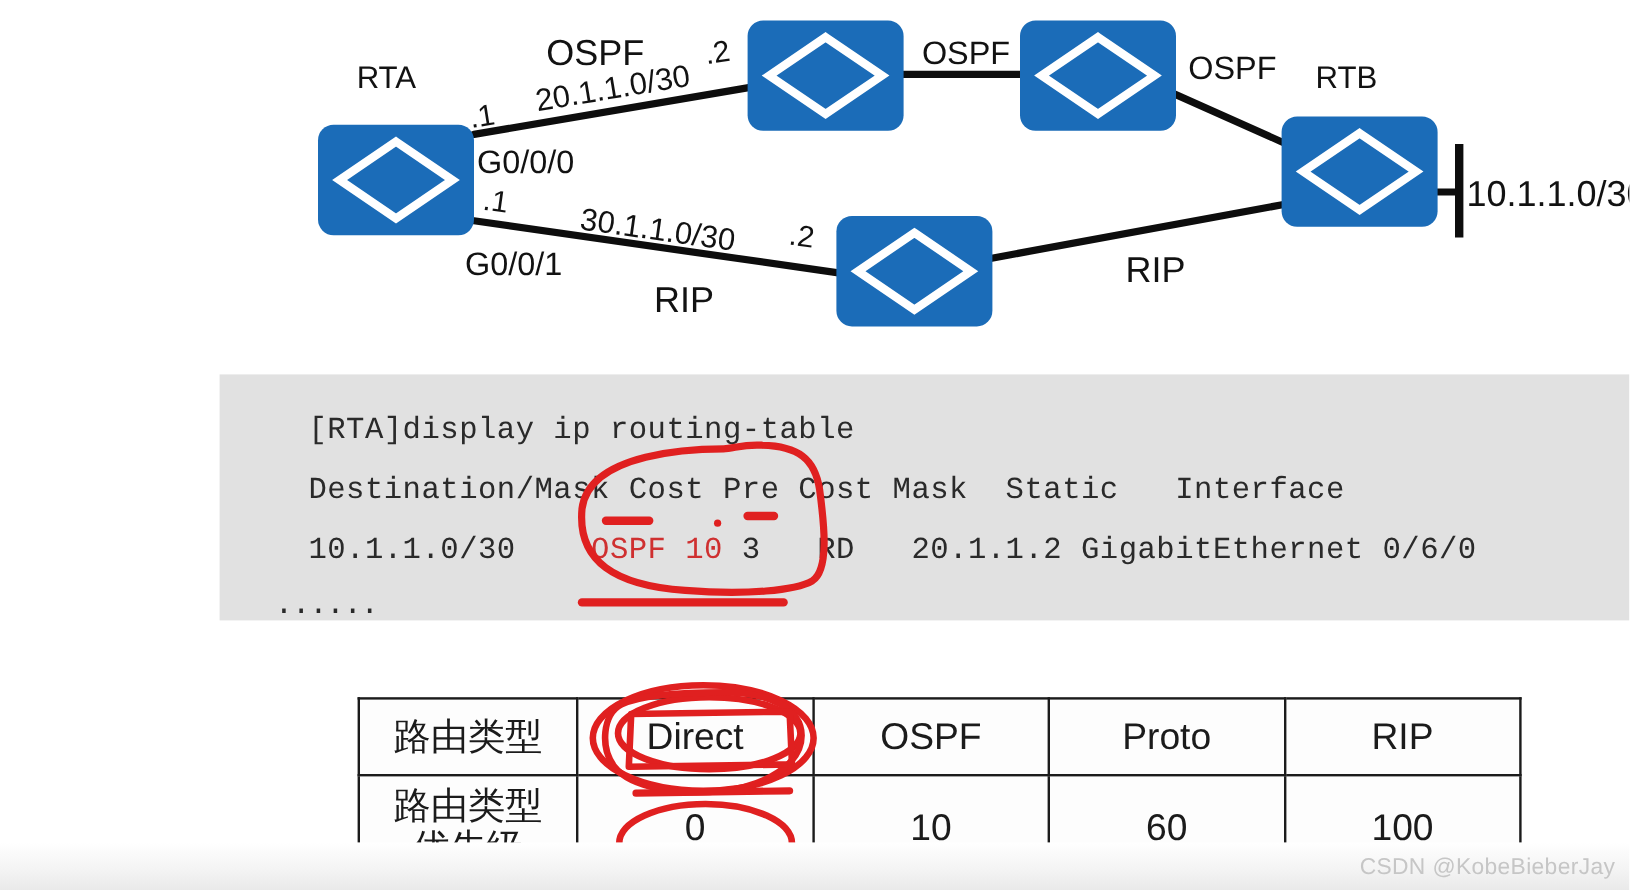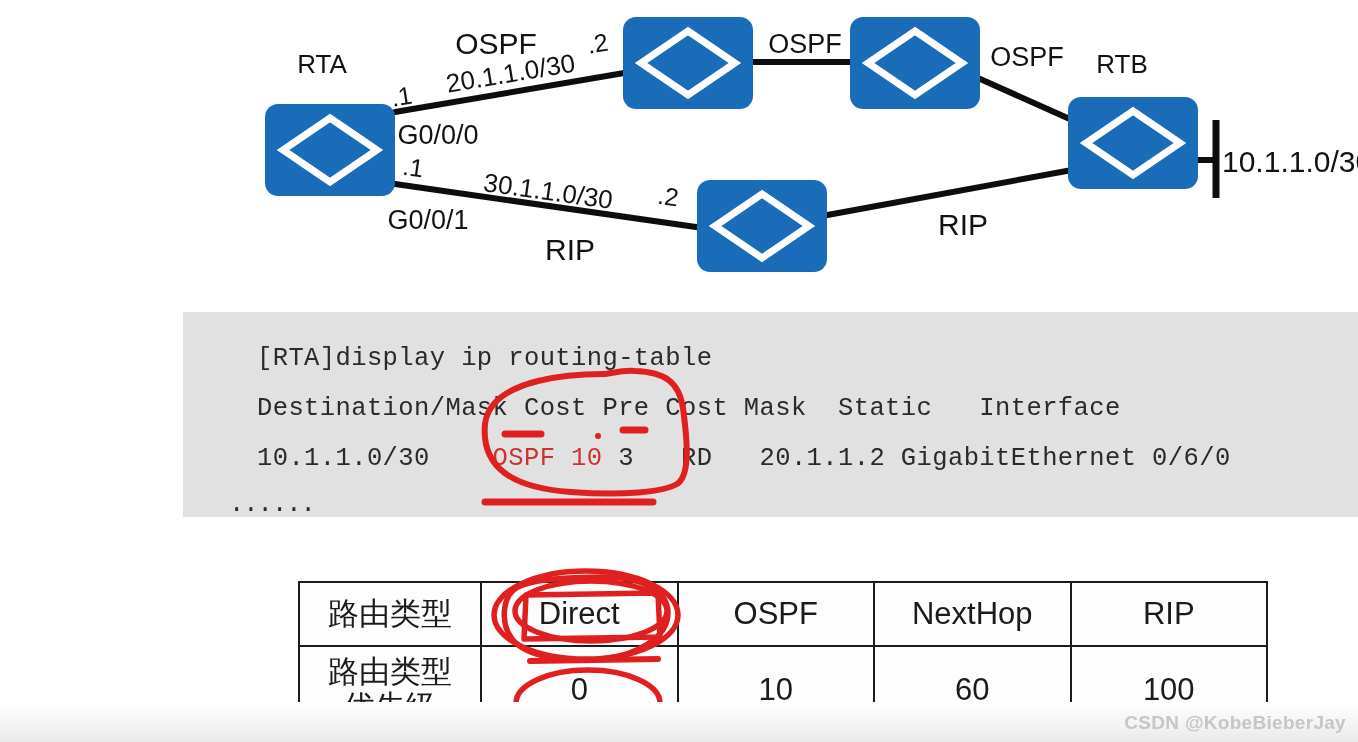--- a/index.html
+++ b/index.html
@@ -112,21 +112,20 @@
 
   
   #watermark {
     position: absolute;
     right: 12px; bottom: 8px;
     font-size: 19px;
     color: #c6c6c6;
     font-family: "Liberation Sans", sans-serif;
     letter-spacing: 0.3px;
     white-space: nowrap;
-    font-weight: bold;
   }
 </style>
 </head>
 <body>
 
 <div id="screen">
 
   <div id="diagram">
     <svg width="1358" height="300" viewBox="0 0 1358 300" xmlns="http://www.w3.org/2000/svg">
       <defs>
@@ -212,21 +211,21 @@
     </svg>
   </div>
 
   <div id="pref-table-wrap">
     <table id="pref-table">
       <tbody>
           <tr class="row-type">
         <td class="hdr-cell"><span>路由类型</span></td>
         <td>Direct</td>
         <td>OSPF</td>
-        <td>NextHop</td>
+        <td>Proto</td>
         <td>RIP</td>
       </tr>
       <tr class="row-pre">
         <td class="hdr-cell"><span>路由类型</span><span class="sub2">优先级</span></td>
         <td>0</td>
         <td>10</td>
         <td>60</td>
         <td>100</td>
       </tr>
     </tbody>

